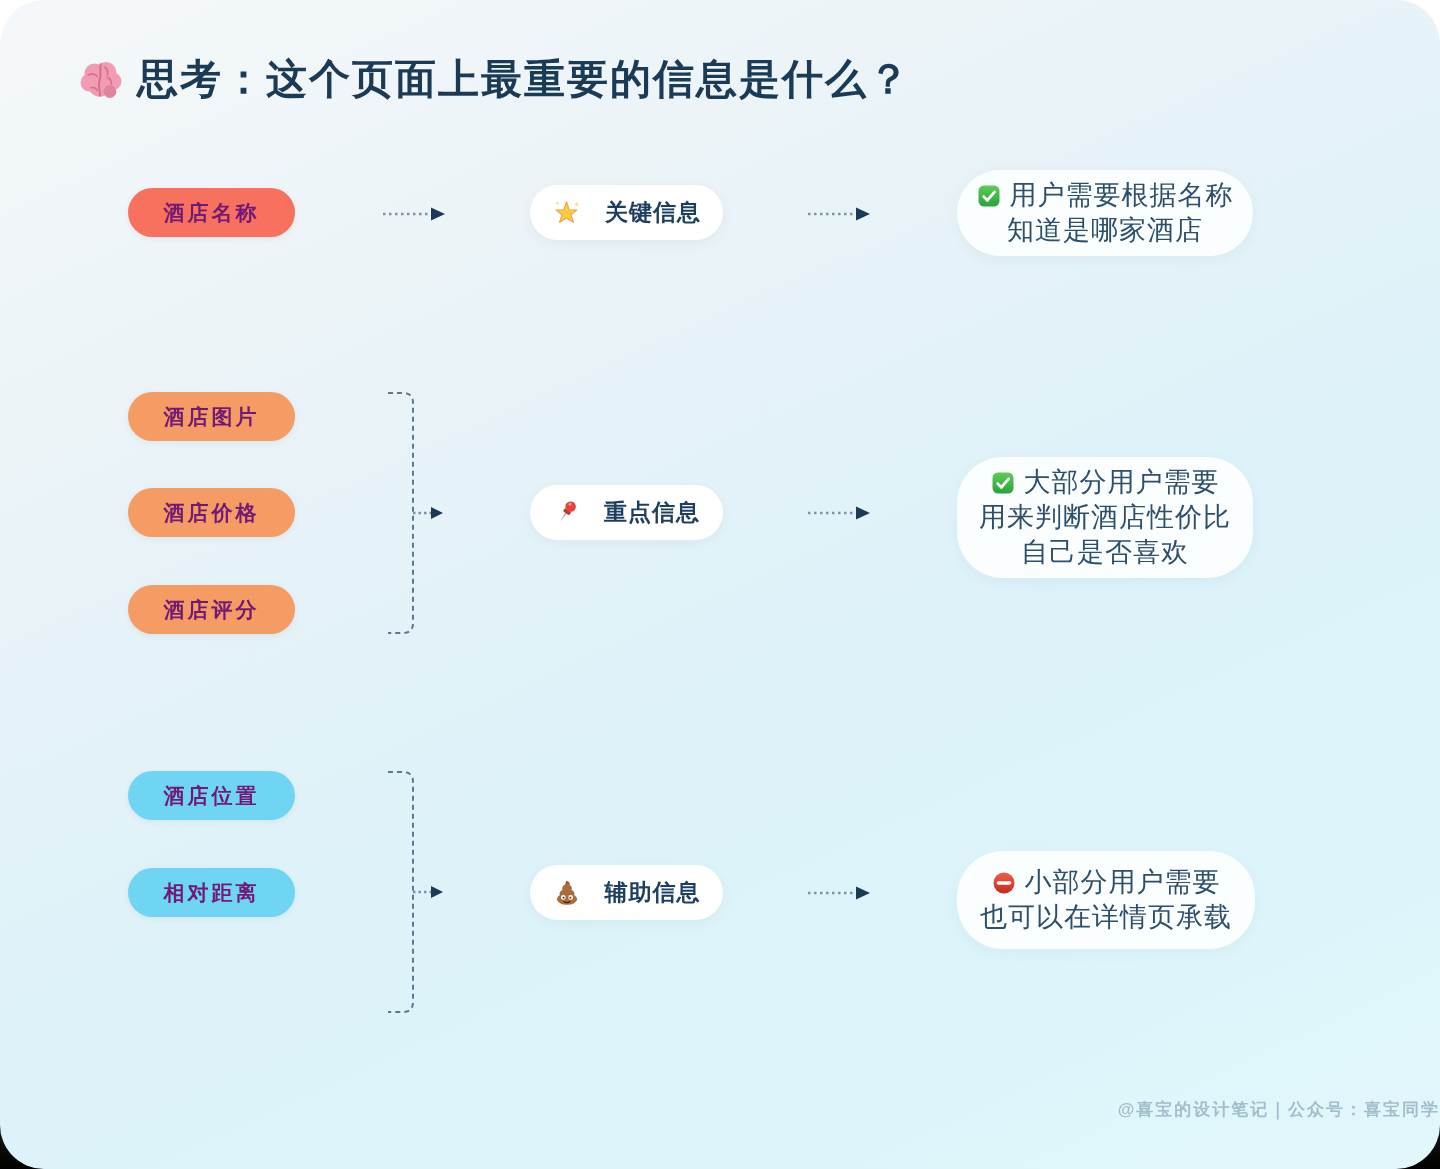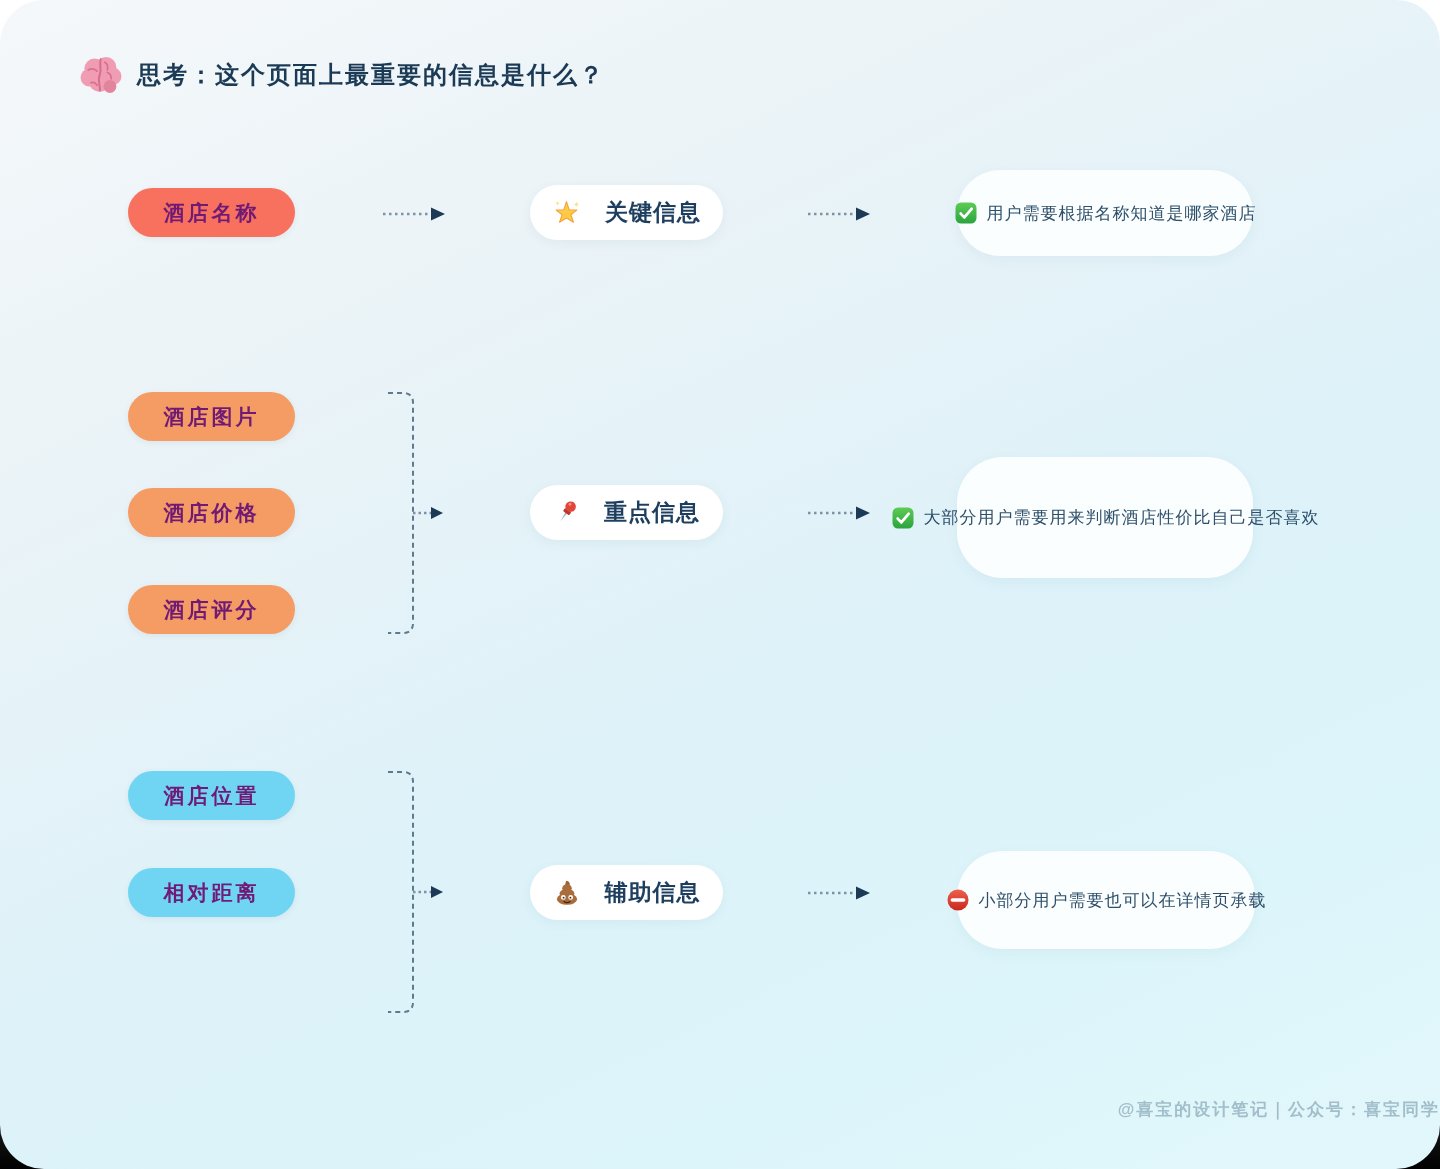--- a/index.html
+++ b/index.html
@@ -6,40 +6,40 @@
   body{
     width:1440px;height:1169px;position:relative;
     background:linear-gradient(180deg,#ffffff 0%,#ffffff 55%,#777777 82%,#000000 100%);
     font-family:"Liberation Sans","DejaVu Sans",sans-serif;
   }
   .card{
     position:absolute;inset:0;border-radius:44px;overflow:hidden;
     background:linear-gradient(155deg,#f5f8fa 0%,#eaf3f7 28%,#ddf2f9 58%,#dcf5fa 80%,#e2f7fb 100%);
   }
   .title-row{position:absolute;left:78px;top:52px;display:flex;align-items:center;gap:13px;}
-  .title-row h1{margin:0;font-size:24px;font-weight:800;color:#1b3a55;letter-spacing:2px;}
+  .title-row h1{margin:0;font-size:41px;font-weight:800;color:#1b3a55;letter-spacing:2px;}
   .pill{
     position:absolute;width:167px;height:49px;border-radius:26px;
     display:flex;align-items:center;justify-content:center;
     color:#701a75;font-weight:bold;font-size:21px;letter-spacing:3px;
     box-shadow:0 2px 6px rgba(60,90,120,.08);
   }
   .pill.coral{background:#f7715e;}
   .pill.orange{background:#f59c64;}
   .pill.blue{background:#70d5f3;}
   .midpill{
     position:absolute;left:530px;width:193px;height:55px;background:#ffffff;border-radius:28px;
     display:flex;align-items:center;justify-content:center;gap:24px;
     color:#1d3e5e;font-weight:bold;font-size:23px;letter-spacing:1px;
     box-shadow:0 3px 12px rgba(40,80,110,.06);
   }
   .bubble{
     position:absolute;left:957px;background:#fbfeff;border-radius:46px;
-    display:flex;flex-direction:row;align-items:center;justify-content:center;
-    color:#2e4f6a;font-size:17px;font-weight:500;line-height:35px;letter-spacing:1px;
+    display:flex;flex-direction:column;align-items:center;justify-content:center;
+    color:#2e4f6a;font-size:27px;font-weight:500;line-height:35px;letter-spacing:1px;
     box-shadow:0 4px 14px rgba(40,80,110,.05);
   }
   .bubble .line{display:flex;align-items:center;gap:9px;white-space:nowrap;}
   .arrow,.bracket{position:absolute;}
   .footer{
     position:absolute;left:0;right:0;top:1098px;text-align:right;
     color:#a2becb;font-weight:bold;font-size:17px;letter-spacing:2px;
   }
   svg{display:block;}
   .inline-ico{flex:0 0 auto;}

